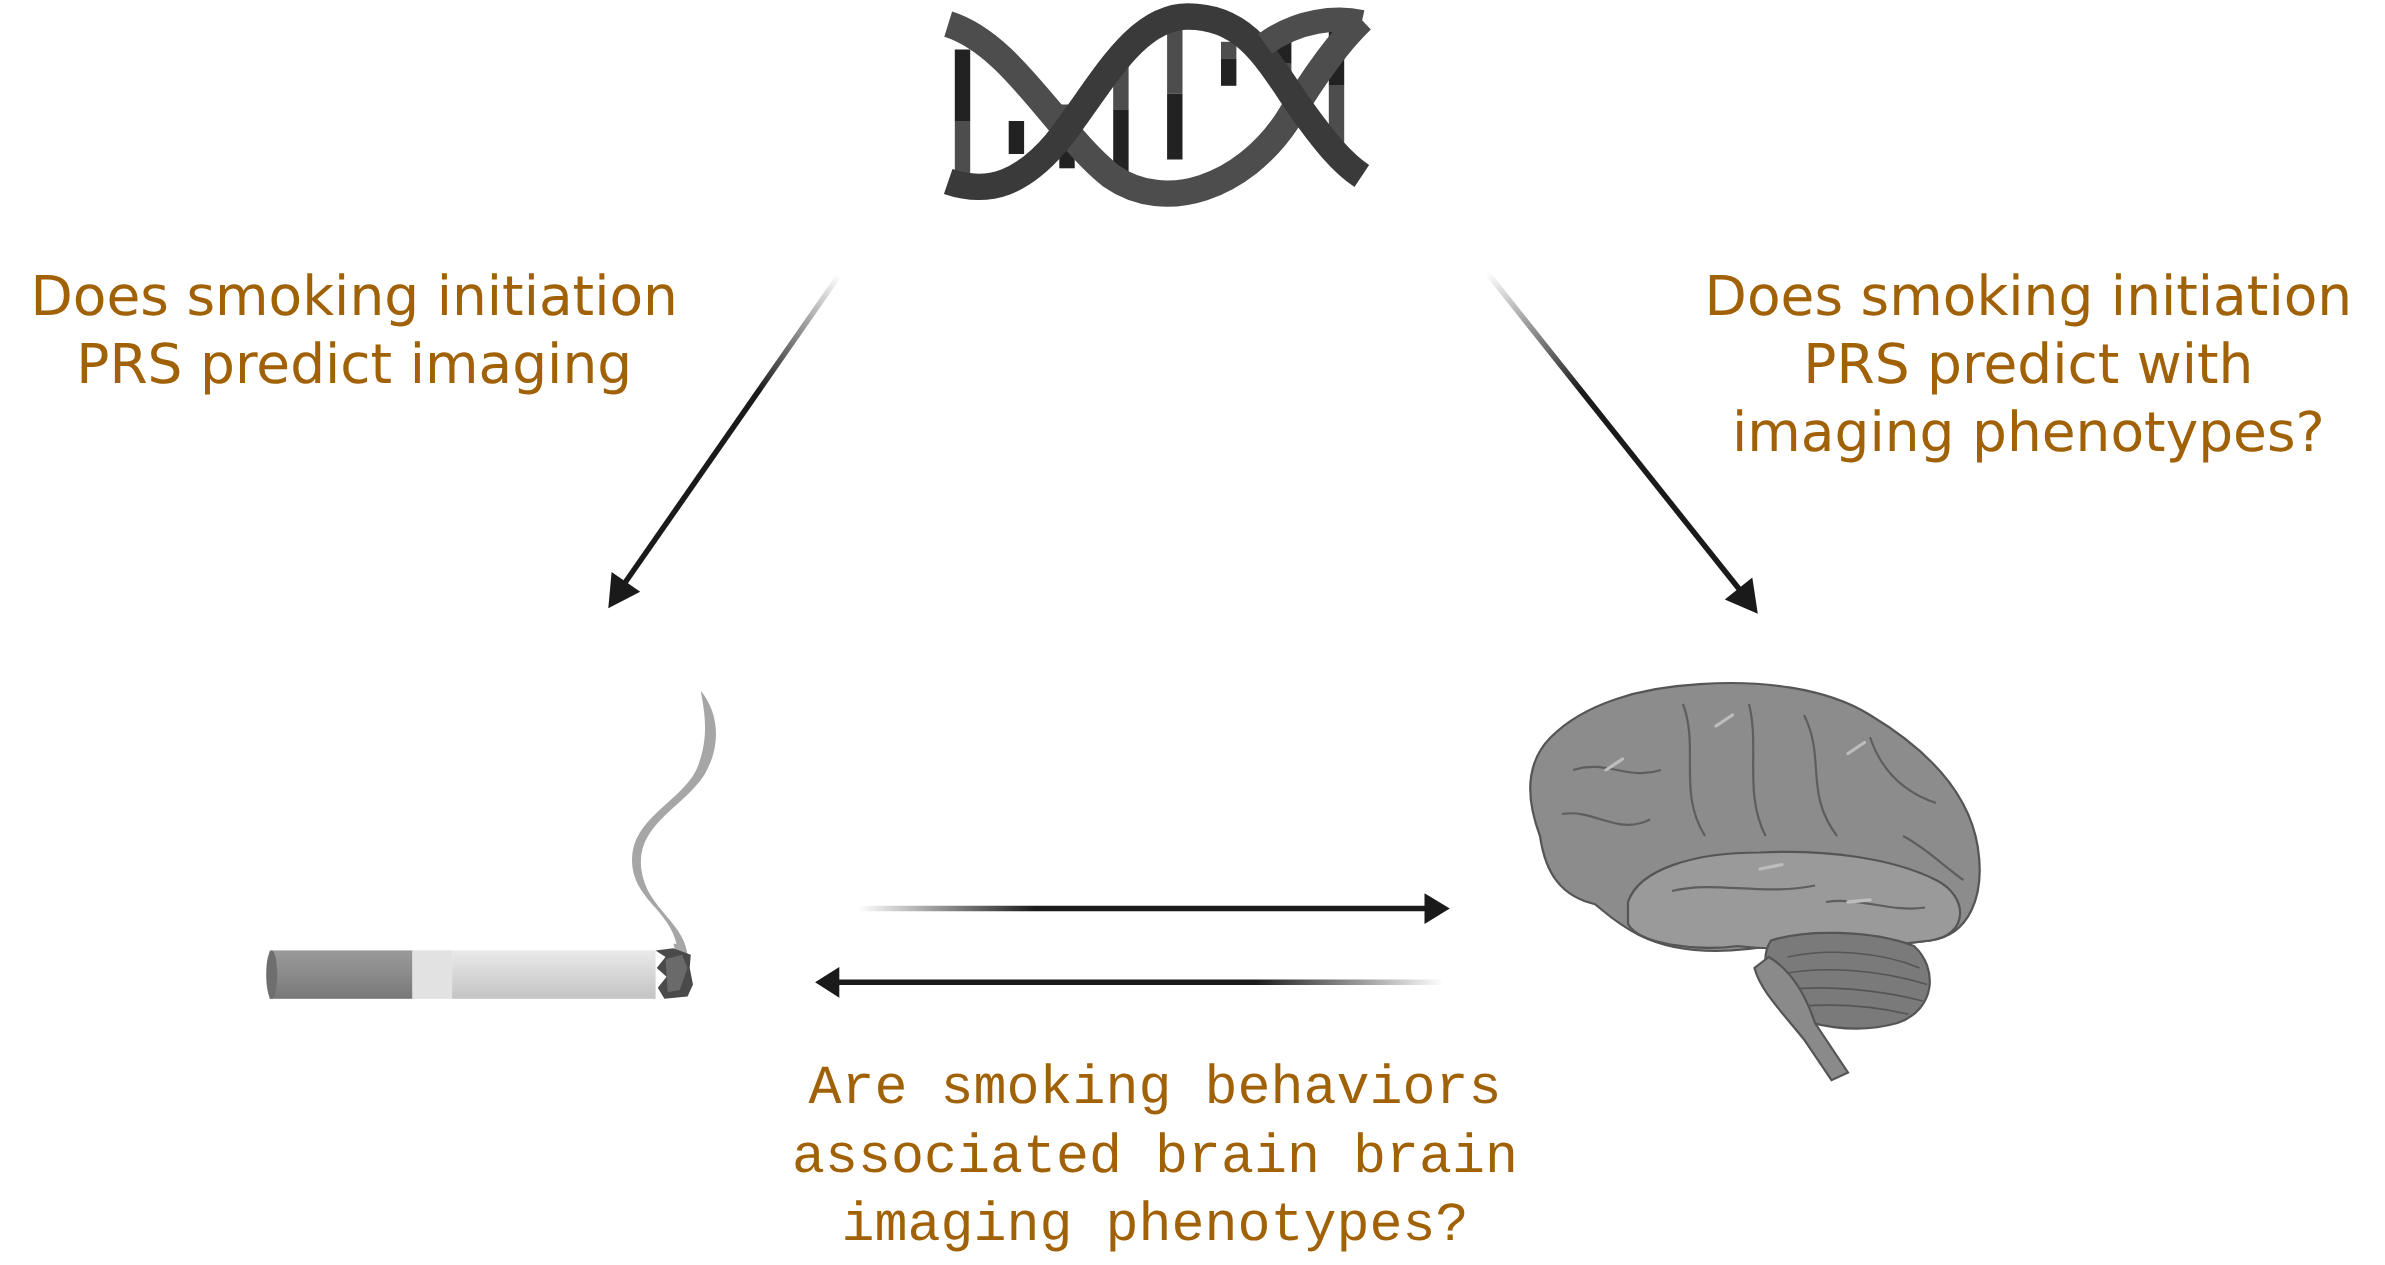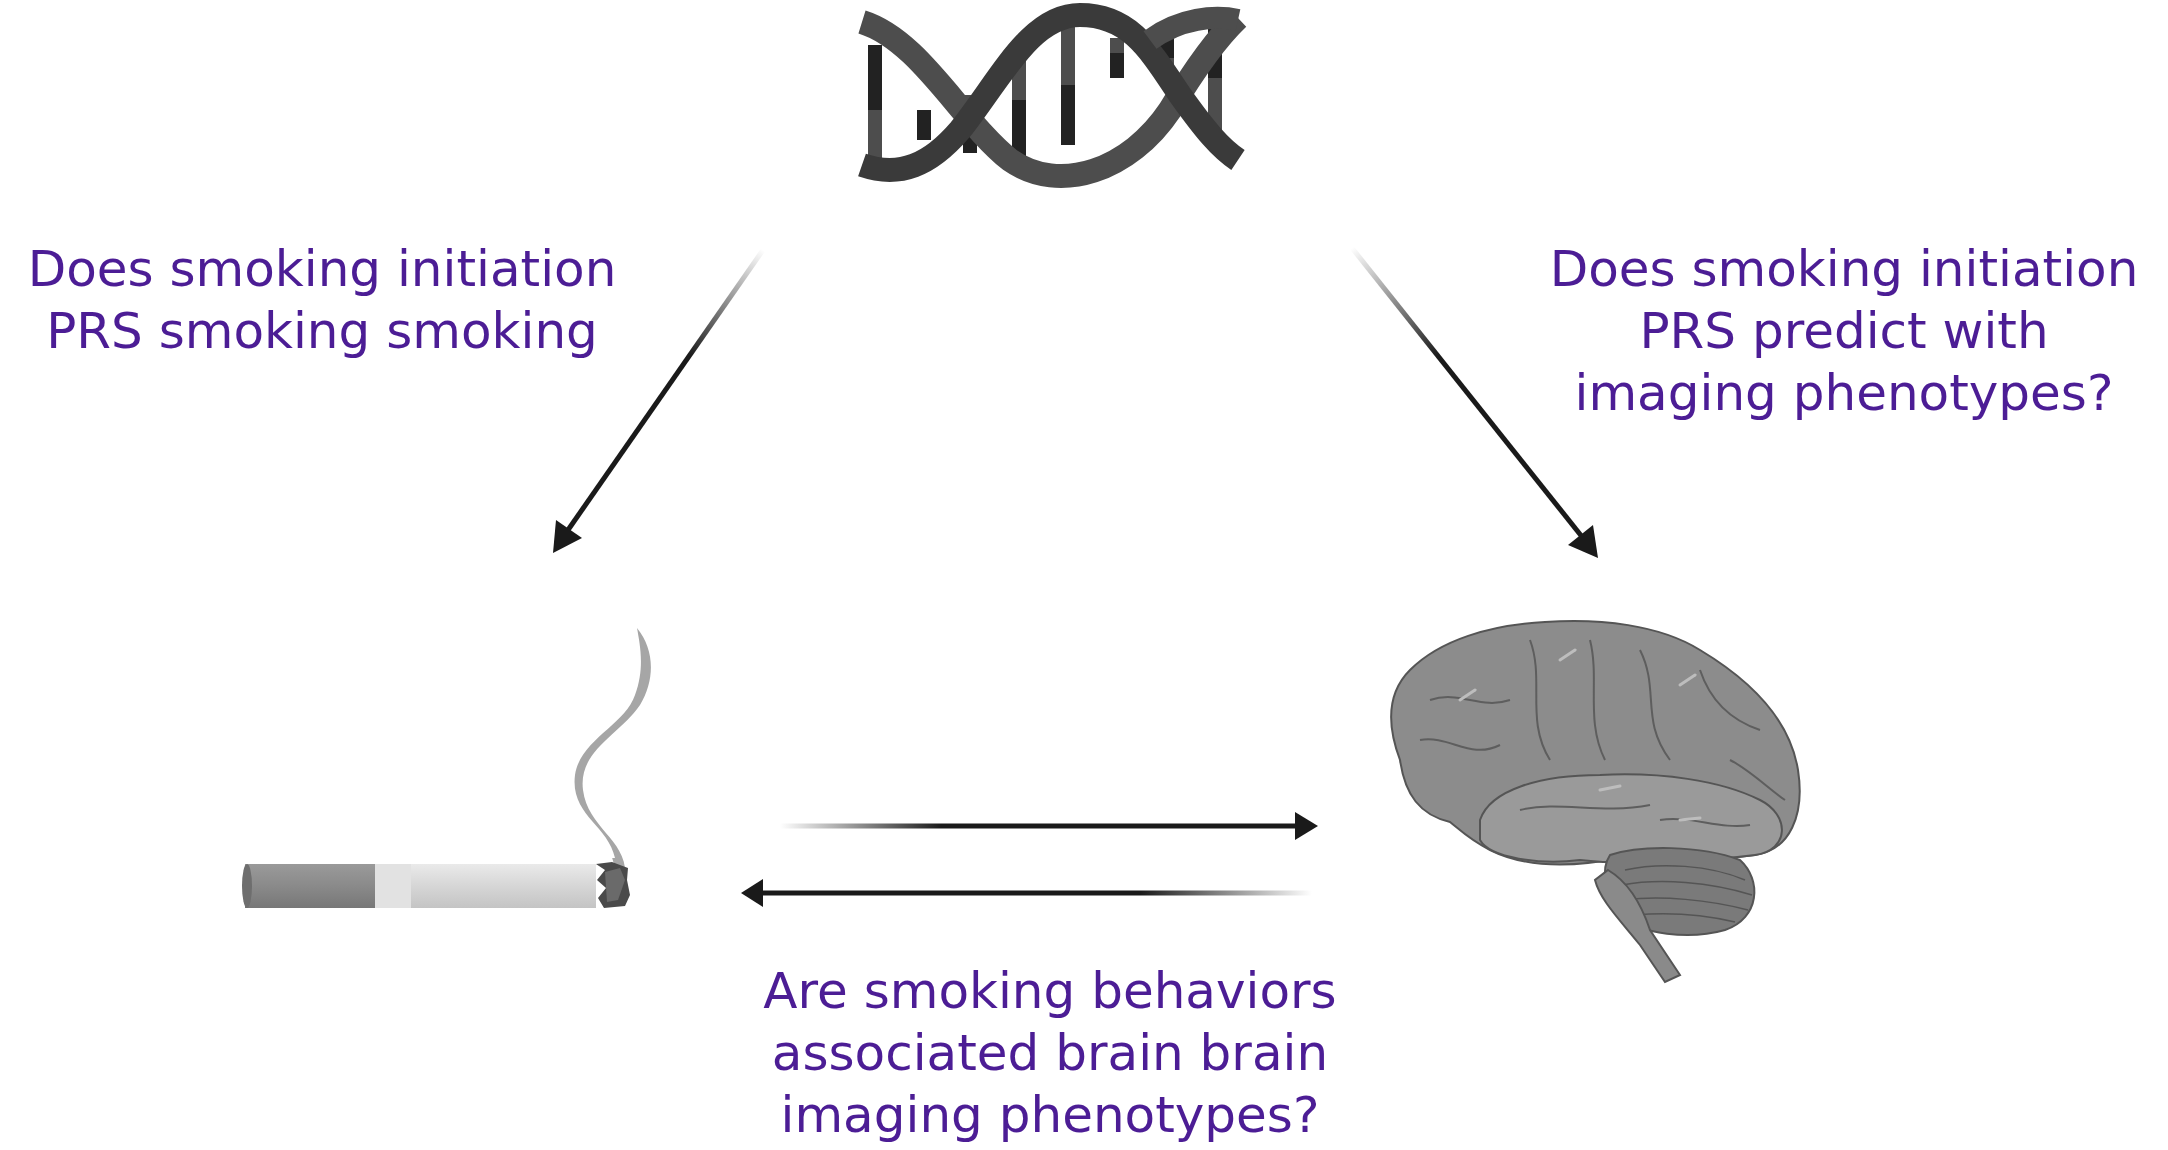--- a/index.html
+++ b/index.html
@@ -1,22 +1,22 @@
 <!DOCTYPE html>
 <html><head>
 <meta charset="utf-8">
 <style>
   html, body { margin: 0; padding: 0; background: #ffffff; }
   body { width: 2168px; height: 1150px; position: relative; overflow: hidden;
          font-family: "DejaVu Sans", sans-serif; color: #111; }
-  .q { position: absolute; text-align: center; font-size: 50px; line-height: 62px; color: #4c1d95; }
+  .q { position: absolute; text-align: center; font-size: 50px; line-height: 62px; color: #a16207; }
   .q div { white-space: nowrap; }
   #q-left  { left: 0px;    top: 238px; width: 644px; }
   #q-right { left: 1520px; top: 238px; width: 648px; }
-  #q-bottom{ left: 700px;  top: 960px; width: 700px; }
+  #q-bottom{ left: 700px;  top: 960px; width: 700px; font-family: Liberation Mono, monospace; }
   svg { position: absolute; left: 0; top: 0; }
 </style>
 </head>
 <body>
 
 <svg width="2168" height="1150" viewBox="0 0 2168 1150">
   <defs>
     <linearGradient id="gArrowL" gradientUnits="userSpaceOnUse" x1="763" y1="250" x2="553" y2="553">
       <stop offset="0" stop-color="#1a1a1a" stop-opacity="0"></stop>
       <stop offset="0.35" stop-color="#1a1a1a" stop-opacity="1"></stop>
@@ -132,21 +132,21 @@
       <path d="M 1560 660 L 1575 650"></path>
       <path d="M 1680 685 L 1695 675"></path>
       <path d="M 1600 790 L 1620 786"></path>
       <path d="M 1680 820 L 1700 818"></path>
     </g>
   </g>
 </svg>
 
 <div class="q" id="q-left">
   <div>Does smoking initiation</div>
-  <div>PRS smoking smoking</div>
+  <div>PRS predict imaging</div>
 </div>
 
 <div class="q" id="q-right">
   <div>Does smoking initiation</div>
   <div>PRS predict with</div>
   <div>imaging phenotypes?</div>
 </div>
 
 <div class="q" id="q-bottom">
   <div>Are smoking behaviors</div>

